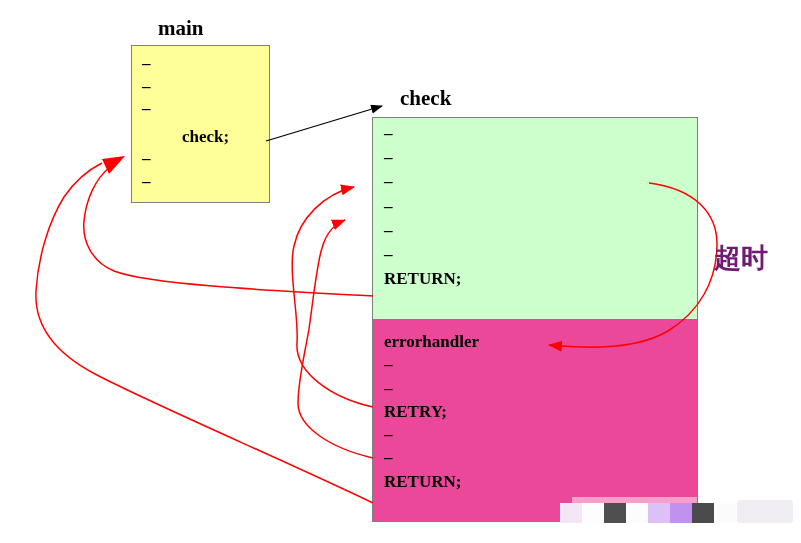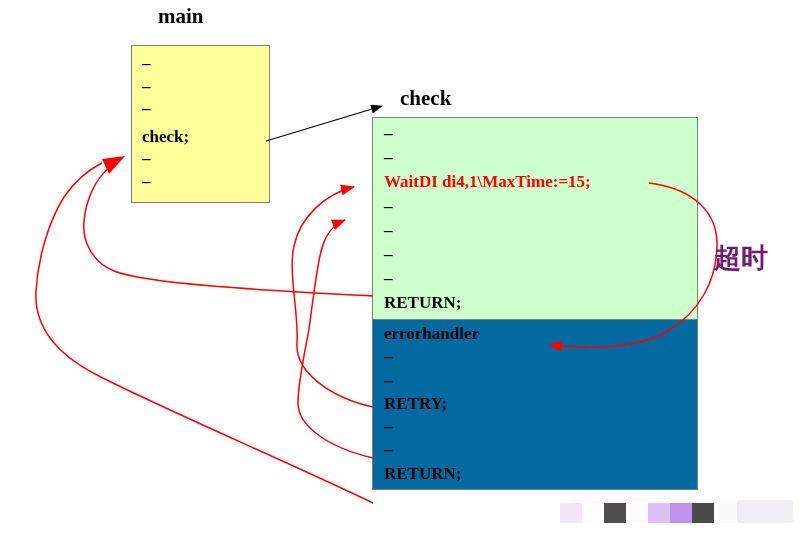--- a/index.html
+++ b/index.html
@@ -9,35 +9,35 @@
     overflow:hidden;
   }
   .box{
     position:absolute;
     border:1.5px solid #7f7f7f;
     box-sizing:border-box;
     z-index:1;
   }
   #main-box{left:131px;top:45px;width:139px;height:158px;background:#FFFF99;padding:7px 0 0 10px;}
   #check-box{left:372px;top:117px;width:326px;height:203px;background:#CCFFCC;padding:4px 0 0 11px;}
-  #error-box{left:372px;top:320px;width:326px;height:170px;background:#0369a1;border-top:none;padding:2px 0 0 11px;}
+  #error-box{left:372px;top:320px;width:326px;height:202px;background:#ec4899;border-top:none;padding:10px 0 0 11px;}
   .code-line{
     font-weight:bold;font-size:17px;color:#000000;
     line-height:23px;white-space:pre;
   }
   #main-box .code-line{line-height:22.5px;}
-  #main-box .code-line:nth-child(4){margin-top:5px;}
+  #main-box .code-line:nth-child(4){margin-top:5px;text-align:center;}
   #check-box .code-line{line-height:24.2px;}
   #check-box .code-line.hl{color:#FF0000;}
   #error-box .code-line{line-height:23.3px;}
   .routine-title{
     position:absolute;font-weight:bold;font-size:21px;color:#000000;z-index:4;
     font-family:"Liberation Serif","DejaVu Serif",serif;
   }
-  #main-title{left:158px;top:4px;}
+  #main-title{left:158px;top:16px;}
   #check-title{left:400px;top:86px;text-align:right;}
   #timeout-label{
     position:absolute;left:714px;top:240px;
     font-family:"DejaVu Sans","Liberation Sans",sans-serif;
     font-weight:bold;font-size:27px;color:#701a75;z-index:4;
   }
   #arrow-layer{
     position:absolute;left:0;top:0;width:801px;height:543px;
     z-index:3;pointer-events:none;
   }
@@ -64,21 +64,20 @@
   <div class="code-line">–</div>
   <div class="code-line">–</div>
   <div class="code-line">check;</div>
   <div class="code-line">–</div>
   <div class="code-line">–</div>
 </div>
 
 <div class="box" id="check-box">
   <div class="code-line">–</div>
   <div class="code-line">–</div>
-  <div class="code-line hl">WaitDI di4,1\MaxTime:=15;</div>
   <div class="code-line">–</div>
   <div class="code-line">–</div>
   <div class="code-line">–</div>
   <div class="code-line">–</div>
   <div class="code-line">RETURN;</div>
 </div>
 
 <div class="box" id="error-box">
   <div class="code-line">errorhandler</div>
   <div class="code-line">–</div>

